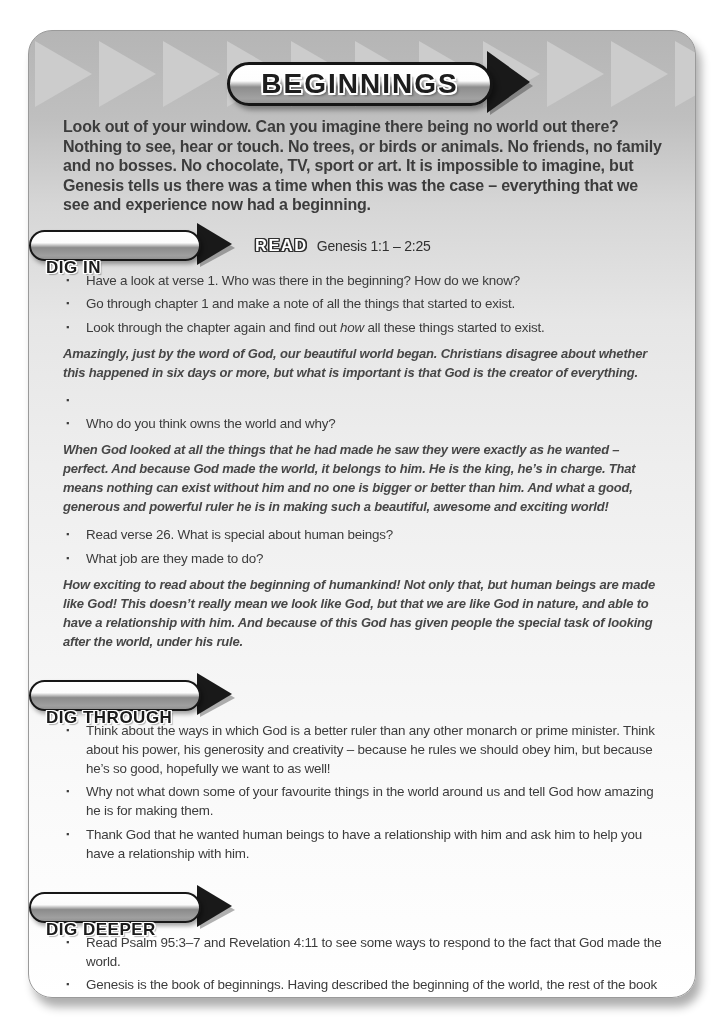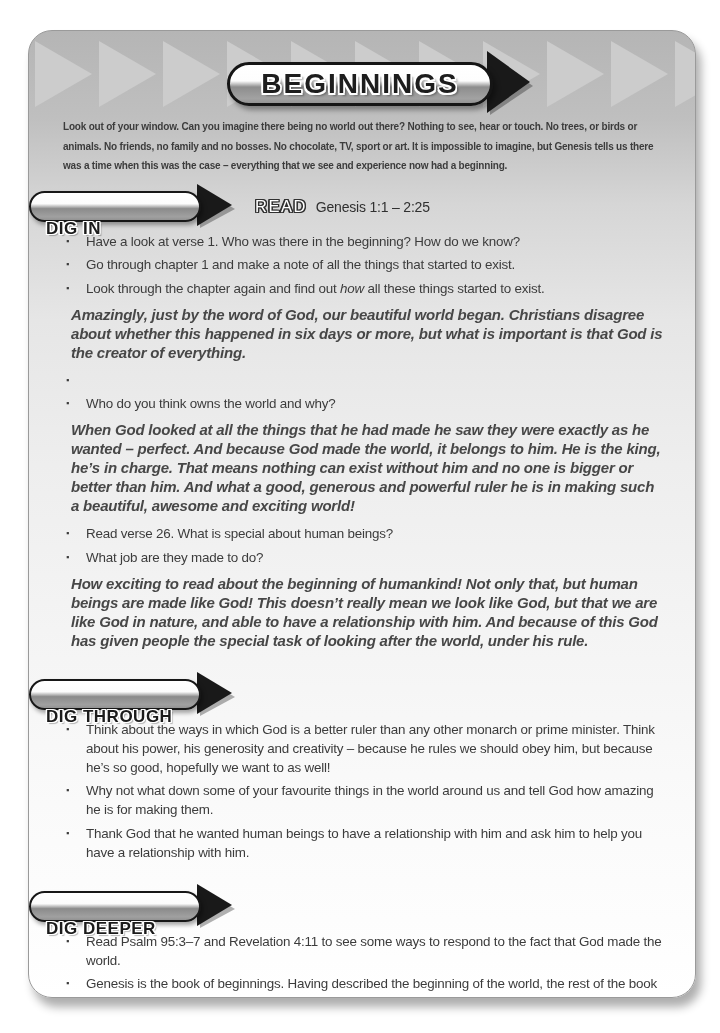--- a/index.html
+++ b/index.html
@@ -27,53 +27,53 @@
   }
   .title-text {
     font-size:28px; font-weight:bold; letter-spacing:2px; color:#1d1d1d; white-space:nowrap;
     text-shadow:-1.5px -1.5px 0 #fff, 1.5px -1.5px 0 #fff, -1.5px 1.5px 0 #fff, 1.5px 1.5px 0 #fff,
                 0 -1.5px 0 #fff, 0 1.5px 0 #fff, -1.5px 0 0 #fff, 1.5px 0 0 #fff, 3px 3px 2px rgba(0,0,0,0.3);
   }
   .title-arrow { margin-left:-10px; position:relative; z-index:1; }
 
   
   .content { position:relative; z-index:3; padding:86px 30px 0 34px; color:#3e3e3e; }
-  .intro { font-size:10px; font-weight:bold; line-height:19.5px; letter-spacing:-0.2px; color:#3c3c3c; }
+  .intro { font-size:16px; font-weight:bold; line-height:19.5px; letter-spacing:-0.2px; color:#3c3c3c; }
 
   
   .banner-row { display:flex; align-items:center; height:34px; margin:14px 0 8px -34px; position:relative; }
   .banner { display:flex; align-items:center; position:relative; }
   .pill {
     width:172px; height:31px; border:2.5px solid #171717; border-radius:16px;
     background:linear-gradient(180deg,#ffffff 0%, #fcfcfc 40%, #8b8b8b 58%, #a0a0a0 88%, #929292 100%);
     display:flex; align-items:center; padding-left:15px;
     box-shadow:2px 3px 4px rgba(0,0,0,0.35); position:relative; z-index:2;
   }
   .pill-label {
     font-size:17px; font-weight:bold; letter-spacing:0.5px; color:#1b1b1b; white-space:nowrap;
     text-shadow:-1.2px -1.2px 0 #fff, 1.2px -1.2px 0 #fff, -1.2px 1.2px 0 #fff, 1.2px 1.2px 0 #fff,
                 0 -1.2px 0 #fff, 0 1.2px 0 #fff, -1.2px 0 0 #fff, 1.2px 0 0 #fff, 2px 2px 1px rgba(0,0,0,0.28);
     margin-top:45px;
   }
   .section-arrow { margin-left:-8px; position:relative; z-index:1; }
 
   .read-line { display:flex; align-items:center; margin-left:18px; gap:9px; }
   .read-label {
-    font-size:16.5px; font-weight:normal; letter-spacing:1.5px; color:#ffffff; white-space:nowrap;
+    font-size:16.5px; font-weight:bold; letter-spacing:1.5px; color:#ffffff; white-space:nowrap;
     text-shadow:-1.3px -1.3px 0 #303030, 1.3px -1.3px 0 #303030, -1.3px 1.3px 0 #303030, 1.3px 1.3px 0 #303030,
                 0 -1.3px 0 #303030, 0 1.3px 0 #303030, -1.3px 0 0 #303030, 1.3px 0 0 #303030;
   }
   .read-ref { font-size:14px; font-weight:normal; color:#303030; letter-spacing:-0.2px; white-space:nowrap; }
 
   
   .bullets { margin:2px 0 4px 0; }
   .bullet { display:flex; margin-bottom:4.5px; }
   .bullet-marker { flex:none; width:23px; padding-left:3px; font-size:9px; line-height:19px; color:#3a3a3a; }
   .bullet-text { font-size:13.4px; font-weight:normal; line-height:19px; letter-spacing:-0.2px; color:#3c3c3c; }
-  .italic-para { font-size:15px; font-style:italic; font-weight:bold; line-height:19px; letter-spacing:-0.2px; color:#474747; margin:7px 0 9px 8px; }
+  .italic-para { font-size:13px; font-style:italic; font-weight:bold; line-height:19px; letter-spacing:-0.2px; color:#474747; margin:7px 0 9px 0; }
 
   .mt-lg { margin-top:28px; }
 </style>
 </head>
 <body>
 
 <div class="page">
   <div class="card">
     <div class="chevrons" id="chevrons">
         <div class="chevron"></div>

